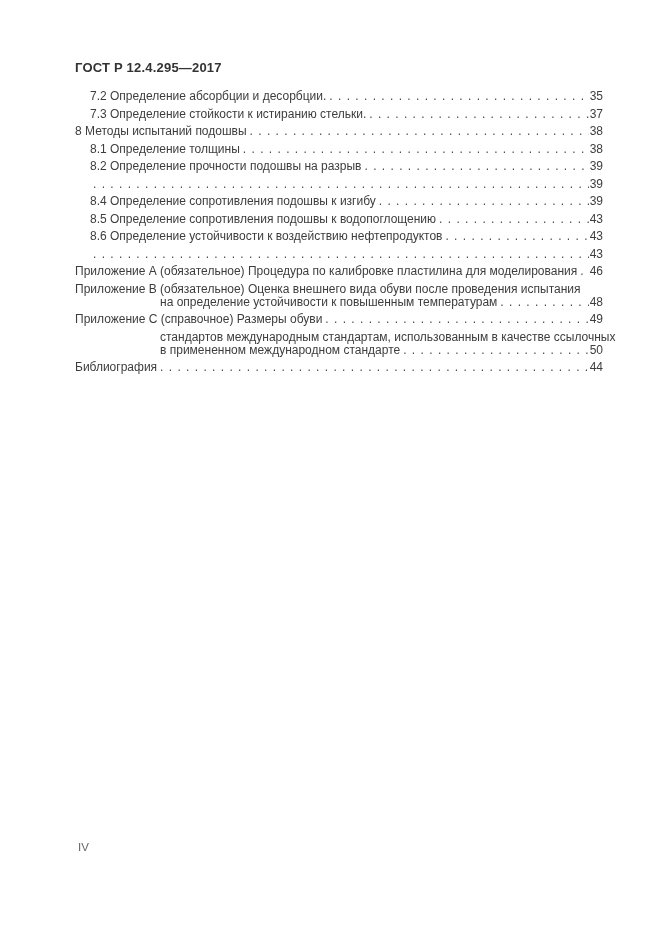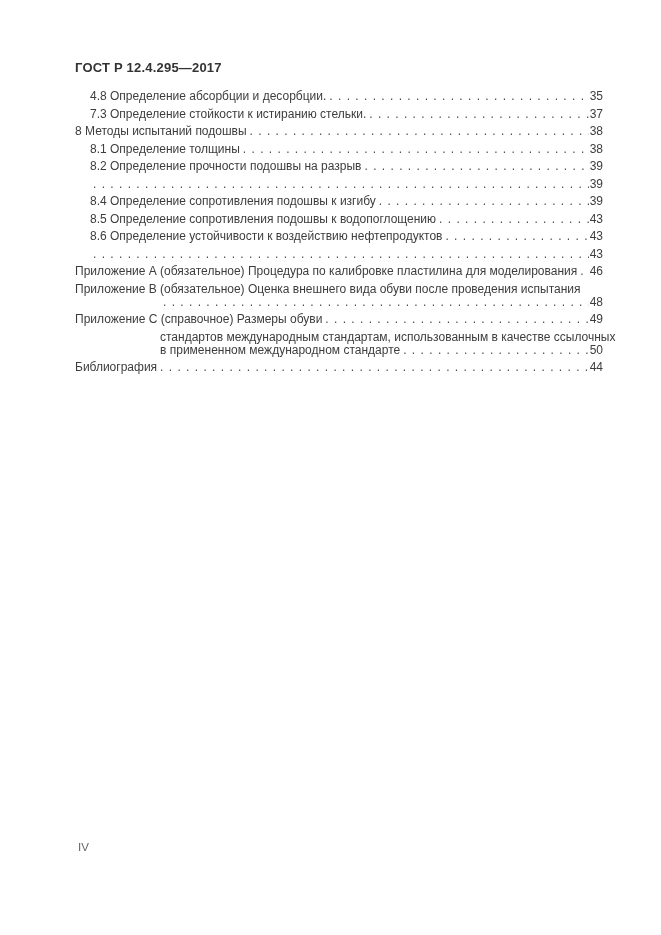--- a/index.html
+++ b/index.html
@@ -83,21 +83,21 @@
 </style>
 </head>
 <body>
 
 <div class="page">
   <div class="doc-header">ГОСТ Р 12.4.295—2017</div>
 
   <div class="toc">
       <div class="toc-entry sub">
         <div class="leader-row">
-          <span class="toc-label">4.8 Определение абсорбции и десорбции.</span>
+          <span class="toc-label">7.2 Определение абсорбции и десорбции.</span>
           <span class="toc-dots">. . . . . . . . . . . . . . . . . . . . . . . . . . . . . . . . . . . . . . . . . . . . . . . . . . . . . . . . . . . . . . . . . . . . . . . . . . . . . . . . . . . . . . . . . . . . . . . . . . . . . . . . . . . . . . . . . . . . . . . . . . . . . . . . . . . . . . . . . . . . . . . . . . . . . . . . . . . . . . . .</span>
           <span class="toc-page">35</span>
         </div>
       </div>
       <div class="toc-entry sub">
         <div class="leader-row">
           <span class="toc-label">7.3 Определение стойкости к истиранию стельки.</span>
           <span class="toc-dots">. . . . . . . . . . . . . . . . . . . . . . . . . . . . . . . . . . . . . . . . . . . . . . . . . . . . . . . . . . . . . . . . . . . . . . . . . . . . . . . . . . . . . . . . . . . . . . . . . . . . . . . . . . . . . . . . . . . . . . . . . . . . . . . . . . . . . . . . . . . . . . . . . . . . . . . . . . . . . . . .</span>
           <span class="toc-page">37</span>
         </div>
@@ -159,20 +159,21 @@
       <div class="toc-entry top">
         <div class="leader-row">
           <span class="toc-label">Приложение А (обязательное) Процедура по калибровке пластилина для моделирования</span>
           <span class="toc-dots">. . . . . . . . . . . . . . . . . . . . . . . . . . . . . . . . . . . . . . . . . . . . . . . . . . . . . . . . . . . . . . . . . . . . . . . . . . . . . . . . . . . . . . . . . . . . . . . . . . . . . . . . . . . . . . . . . . . . . . . . . . . . . . . . . . . . . . . . . . . . . . . . . . . . . . . . . . . . . . . .</span>
           <span class="toc-page">46</span>
         </div>
       </div>
       <div class="toc-entry top">
         <div class="toc-line">Приложение В (обязательное) Оценка внешнего вида обуви после проведения испытания</div>
         <div class="leader-row cont">
+          <span class="toc-label">на определение устойчивости к повышенным температурам</span>
           <span class="toc-dots">. . . . . . . . . . . . . . . . . . . . . . . . . . . . . . . . . . . . . . . . . . . . . . . . . . . . . . . . . . . . . . . . . . . . . . . . . . . . . . . . . . . . . . . . . . . . . . . . . . . . . . . . . . . . . . . . . . . . . . . . . . . . . . . . . . . . . . . . . . . . . . . . . . . . . . . . . . . . . . . .</span>
           <span class="toc-page">48</span>
         </div>
       </div>
       <div class="toc-entry top">
         <div class="leader-row">
           <span class="toc-label">Приложение С (справочное) Размеры обуви</span>
           <span class="toc-dots">. . . . . . . . . . . . . . . . . . . . . . . . . . . . . . . . . . . . . . . . . . . . . . . . . . . . . . . . . . . . . . . . . . . . . . . . . . . . . . . . . . . . . . . . . . . . . . . . . . . . . . . . . . . . . . . . . . . . . . . . . . . . . . . . . . . . . . . . . . . . . . . . . . . . . . . . . . . . . . . .</span>
           <span class="toc-page">49</span>
         </div>

